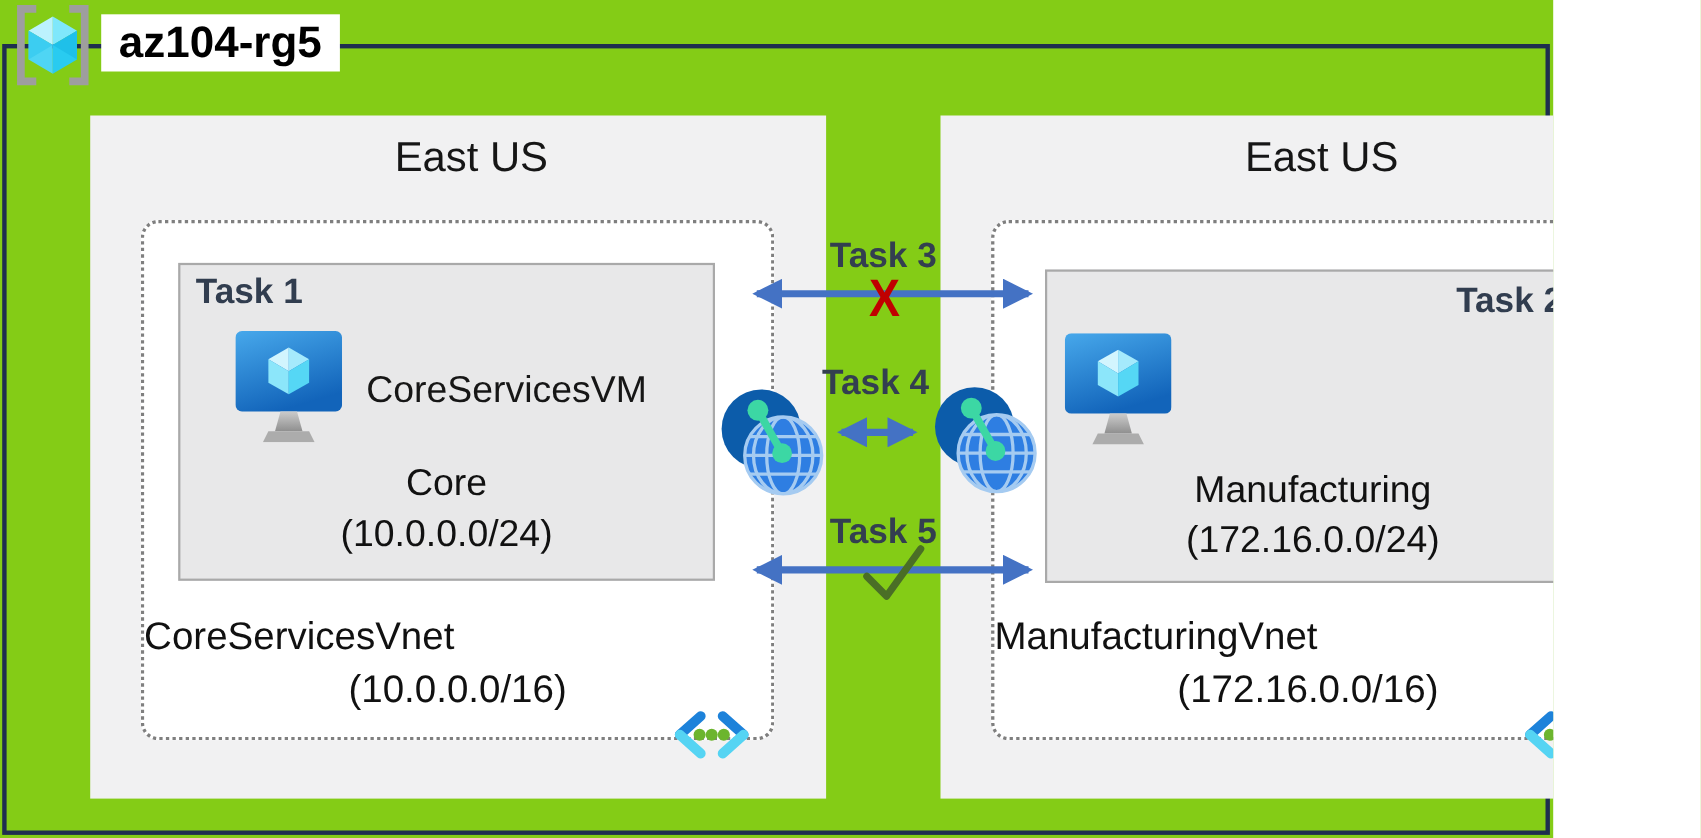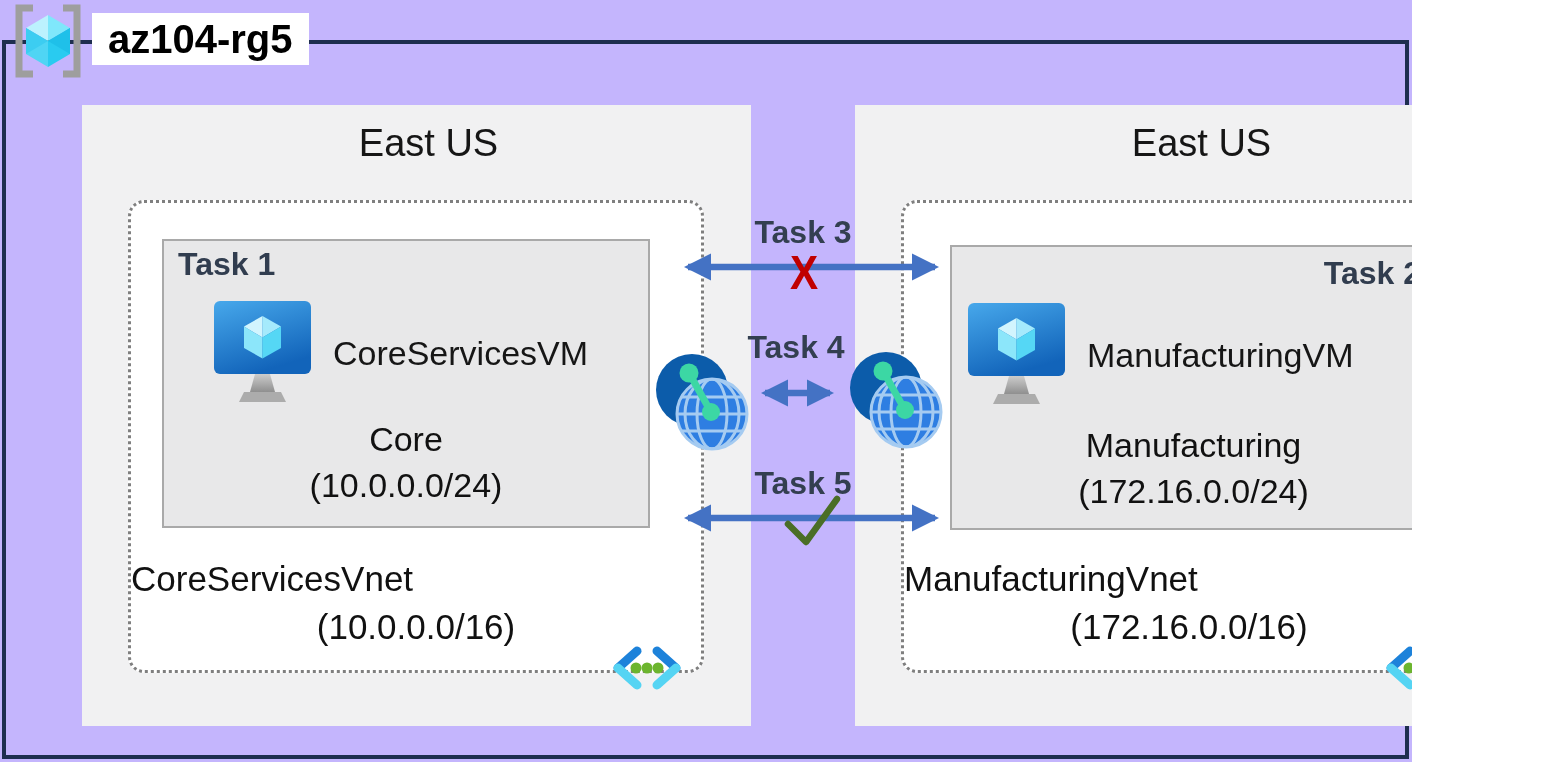--- a/index.html
+++ b/index.html
@@ -1,18 +1,18 @@
 <!DOCTYPE html>
 <html><head>
 <meta charset="utf-8">
 <style>
   html,body{margin:0;padding:0;background:#fff;}
   #canvas{
     position:relative;width:1412px;height:762px;overflow:hidden;
-    font-family:"Liberation Sans","DejaVu Sans",sans-serif;background:#c4b5fd;
+    font-family:"Liberation Sans","DejaVu Sans",sans-serif;background:#84cc16;
   }
   
   .rg-frame{position:absolute;left:2px;top:40px;right:3px;bottom:3px;
     border:4px solid #1e2e4f;z-index:1;}
   .rg-icon{position:absolute;left:8px;top:2px;width:80px;height:78px;z-index:10;}
   .rg-title{position:absolute;left:92px;top:13px;z-index:10;background:#fff;
     padding:0 16px;font-size:40px;font-weight:bold;color:#000;line-height:52px;}
   
   .region{position:absolute;top:105px;width:669px;height:621px;background:#f1f1f2;z-index:2;}
   .region.left{left:82px;}
@@ -136,21 +136,20 @@
               </defs>
               <rect x="0" y="0" width="97" height="73" rx="6" fill="url(#scr2)"></rect>
               <polygon points="48.5,15 30,25.5 48.5,36.5" fill="#d2f5fe"></polygon>
               <polygon points="48.5,15 67,25.5 48.5,36.5" fill="#a5eafc"></polygon>
               <polygon points="30,25.5 48.5,36.5 48.5,57.5 30,47" fill="#8ce6fa"></polygon>
               <polygon points="67,25.5 48.5,36.5 48.5,57.5 67,47" fill="#55d7f5"></polygon>
               <polygon points="41,73 56,73 61,91 36,91" fill="url(#stnd2)"></polygon>
               <polygon points="30,91 67,91 72,101 25,101" fill="#acacac"></polygon>
             </svg>
           </span>
-          <span class="vm-name">ManufacturingVM</span>
         </div>
         <div class="subnet-name">Manufacturing</div>
         <div class="subnet-cidr">(172.16.0.0/24)</div>
       </div>
       <div class="vnet-name">ManufacturingVnet</div>
       <div class="vnet-cidr">(172.16.0.0/16)</div>
       <div class="vnet-net-icon">
         <svg width="72" height="48" viewBox="0 0 72 46">
           <line x1="26" y1="6" x2="7" y2="23" stroke="#1d82da" stroke-width="9" stroke-linecap="round"></line>
           <line x1="7" y1="23" x2="26" y2="40" stroke="#55d4f3" stroke-width="9" stroke-linecap="round"></line>

